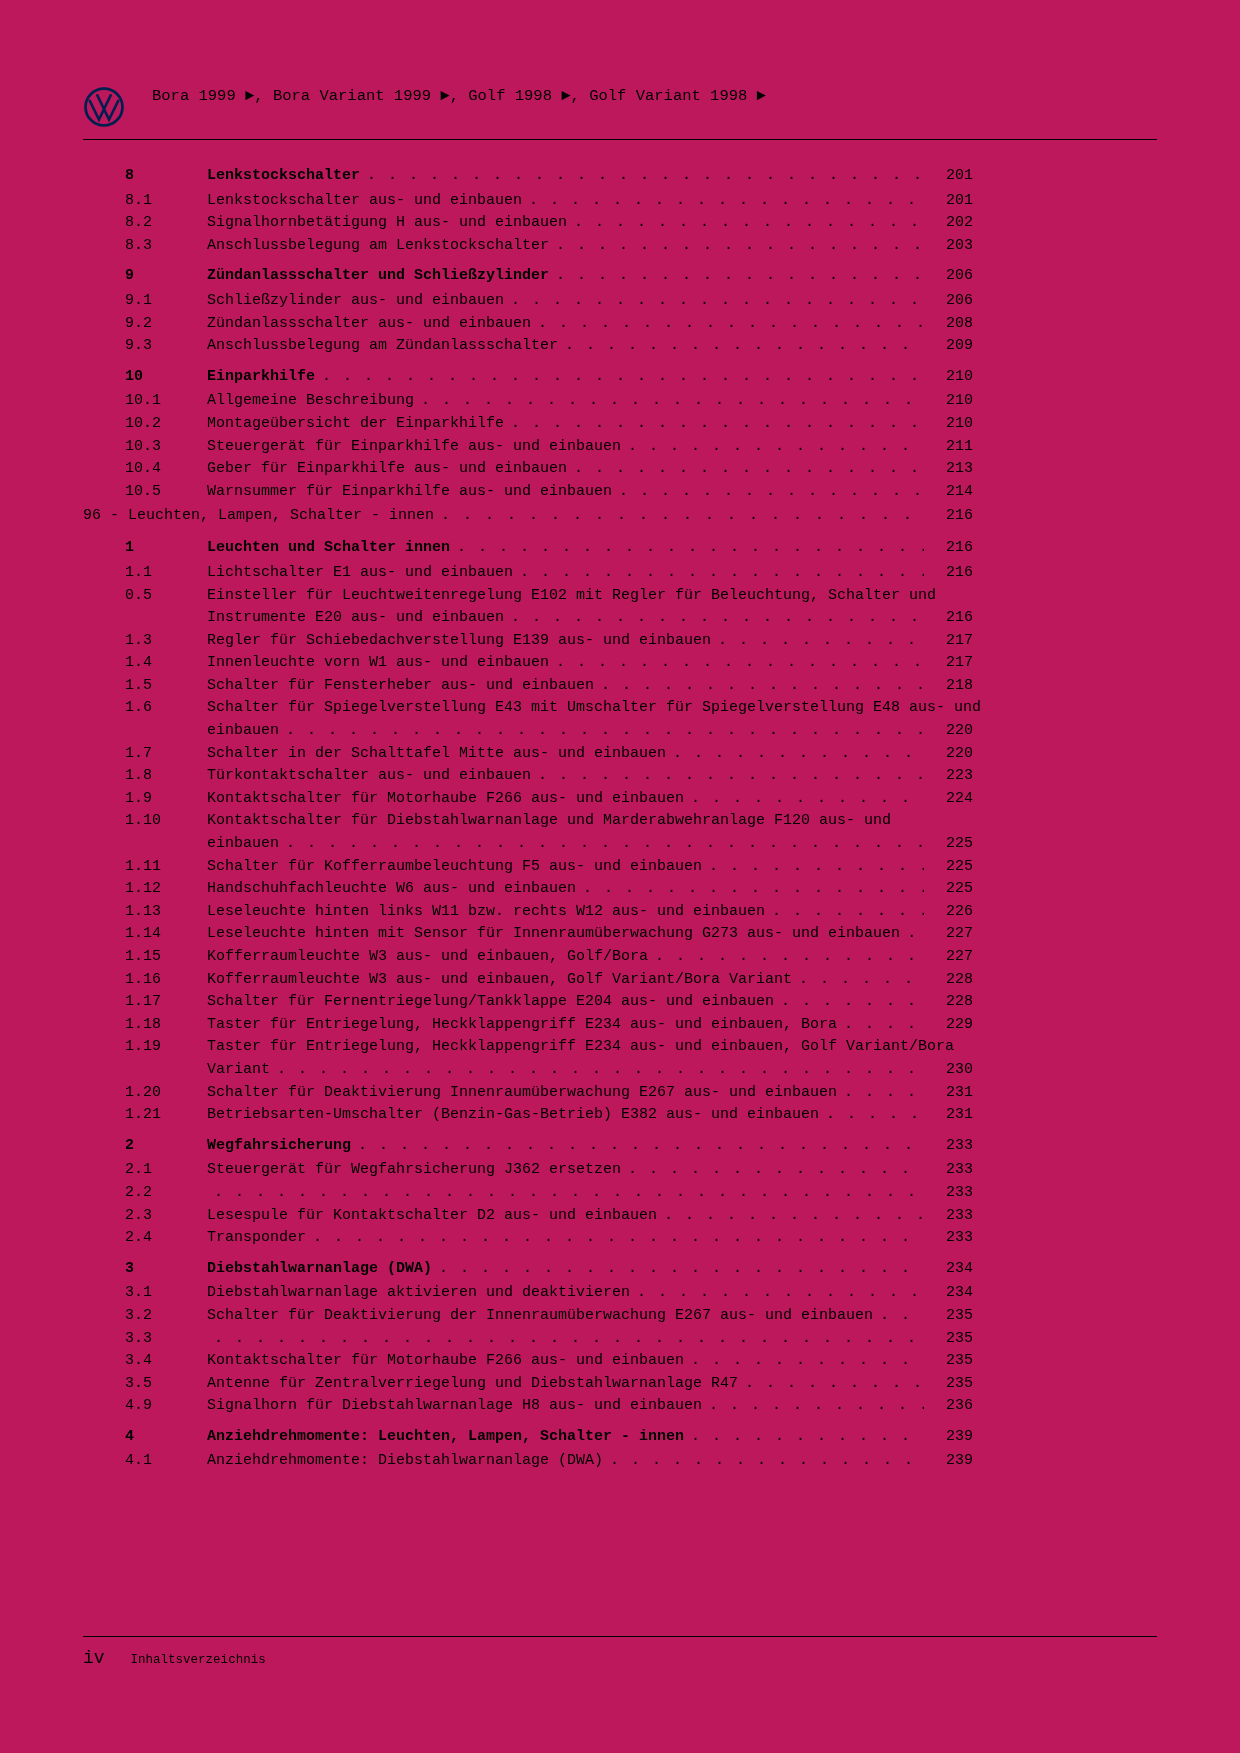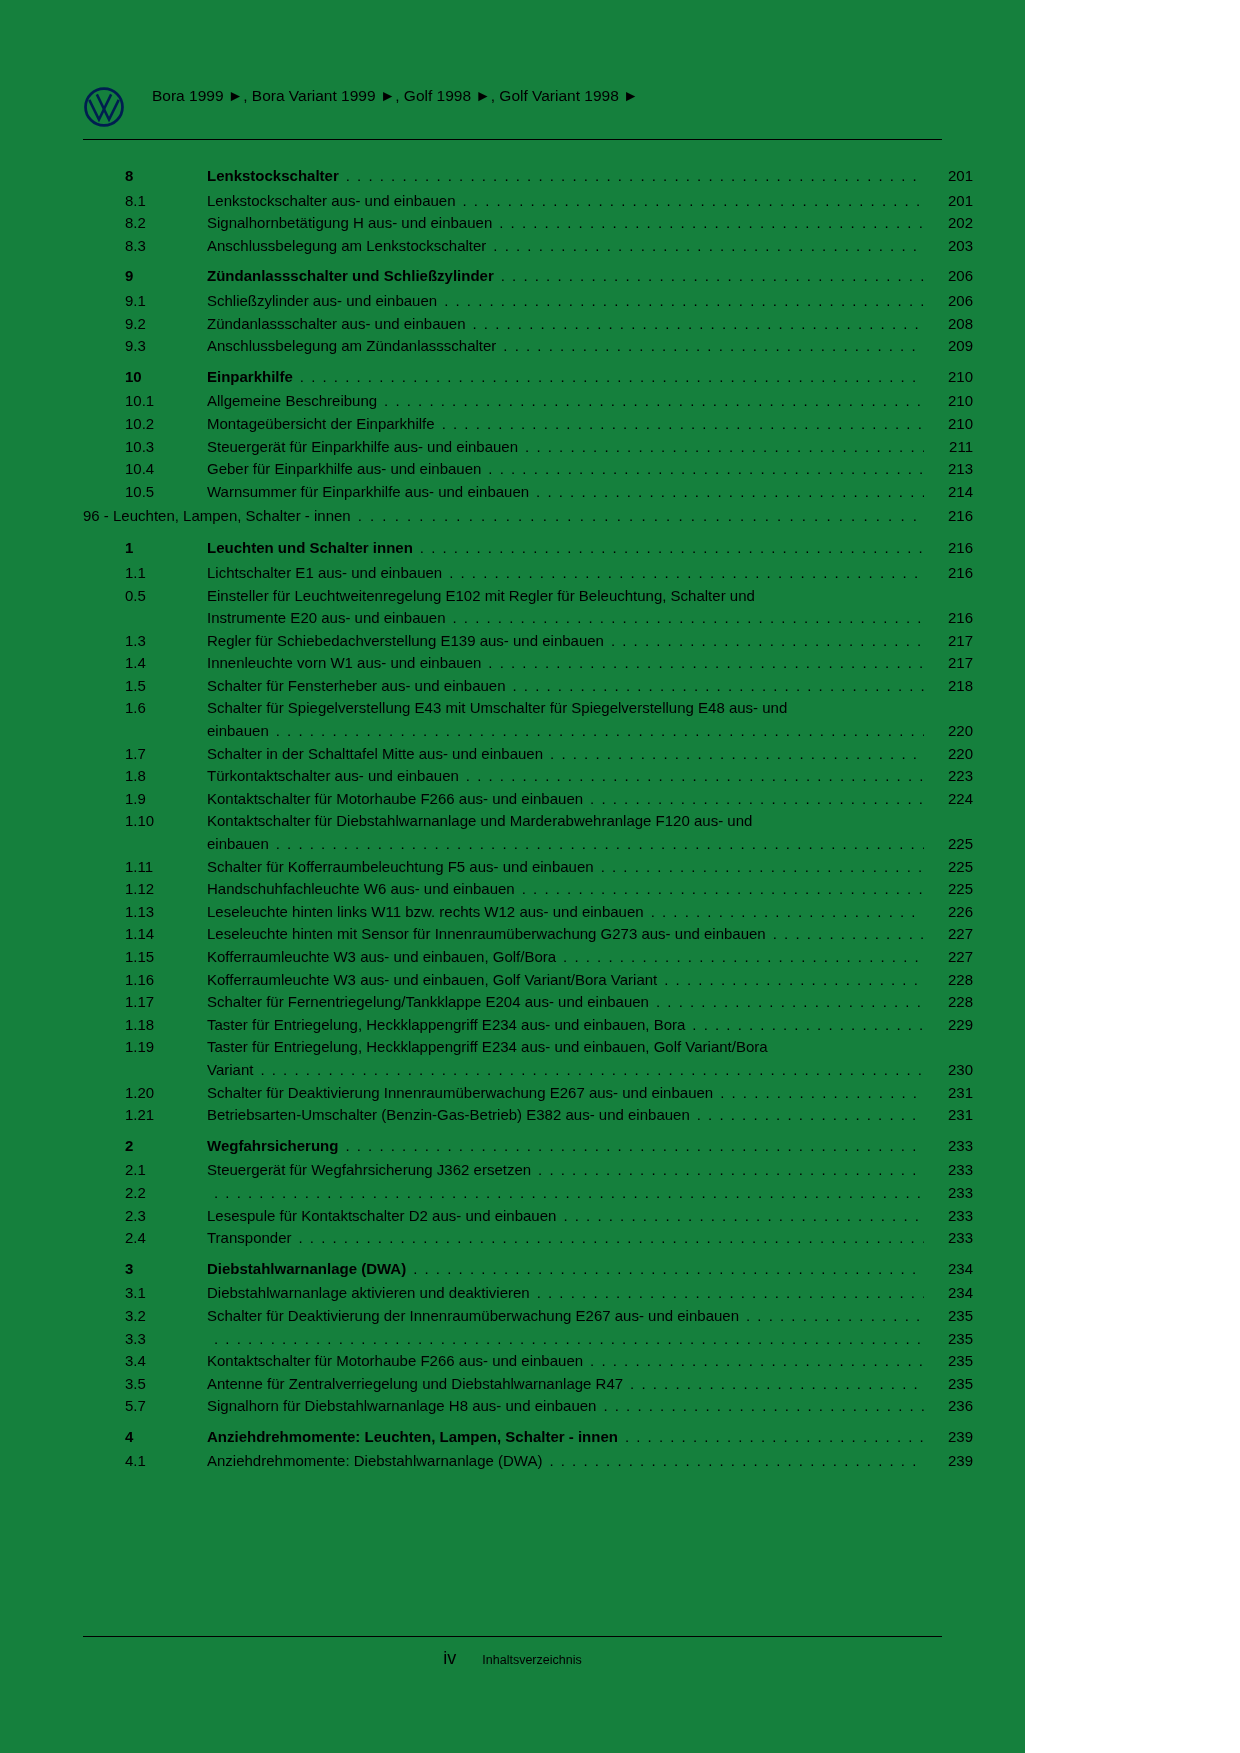--- a/index.html
+++ b/index.html
@@ -4,24 +4,25 @@
 <style>
   * { margin: 0; padding: 0; box-sizing: border-box; }
   html, body { background: #ffffff; }
   body {
     font-family: "Liberation Sans", sans-serif;
     color: #000;
     -webkit-font-smoothing: antialiased;
   }
   .page {
     position: relative;
-    width: 1025px;
+    width: 1240px;
     height: 1753px;
-    background: #15803d;
+    background: #be185d;
     overflow: hidden;
+    font-family: Liberation Mono, monospace;
   }
 
   
   .header {
     position: absolute;
     top: 84px;
     left: 83px;
     right: 83px;
   }
   .header-inner {
@@ -92,21 +93,20 @@
   .footer {
     position: absolute;
     left: 83px;
     right: 83px;
     top: 1636px;
     border-top: 1.4px solid #000;
     padding-top: 11px;
     display: flex;
     align-items: baseline;
     gap: 26px;
-    justify-content: center;
   }
   .footer-page { font-size: 18px; line-height: 20px; }
   .footer-text { font-size: 12.5px; }
 </style>
 </head>
 <body>
 
 <div class="page">
 
   <div class="header">
@@ -599,21 +599,21 @@
         <span class="num">3.5</span>
         <div class="entry-body">
           <div class="last-line">
             <span class="last-text">Antenne für Zentralverriegelung und Diebstahlwarnanlage R47</span>
             <span class="dots">. . . . . . . . . . . . . . . . . . . . . . . . . . . . . . . . . . . . . . . . . . . . . . . . . . . . . . . . . . . . . . . . . . . . . . . . . . . . . . . . . . . . . . . . . . . . . . . . . . . . . . . . . . . . . . . . . . . . . . . . . . . . . . . . . . . . . . . . . . . . . . . . . . . . . . . . . . . . . . . . . . . . . . . . . . . . . . . . . . . . . . . . . . . . . . . . . . . . . . . . . . . . . . . . . . . . . . . . . . . . </span>
             <span class="page-num">235</span>
           </div>
         </div>
       </div>
       <div class="toc-row">
-        <span class="num">5.7</span>
+        <span class="num">4.9</span>
         <div class="entry-body">
           <div class="last-line">
             <span class="last-text">Signalhorn für Diebstahlwarnanlage H8 aus- und einbauen</span>
             <span class="dots">. . . . . . . . . . . . . . . . . . . . . . . . . . . . . . . . . . . . . . . . . . . . . . . . . . . . . . . . . . . . . . . . . . . . . . . . . . . . . . . . . . . . . . . . . . . . . . . . . . . . . . . . . . . . . . . . . . . . . . . . . . . . . . . . . . . . . . . . . . . . . . . . . . . . . . . . . . . . . . . . . . . . . . . . . . . . . . . . . . . . . . . . . . . . . . . . . . . . . . . . . . . . . . . . . . . . . . . . . . . . </span>
             <span class="page-num">236</span>
           </div>
         </div>
       </div>
       <div class="toc-row bold">
         <span class="num">4</span>

